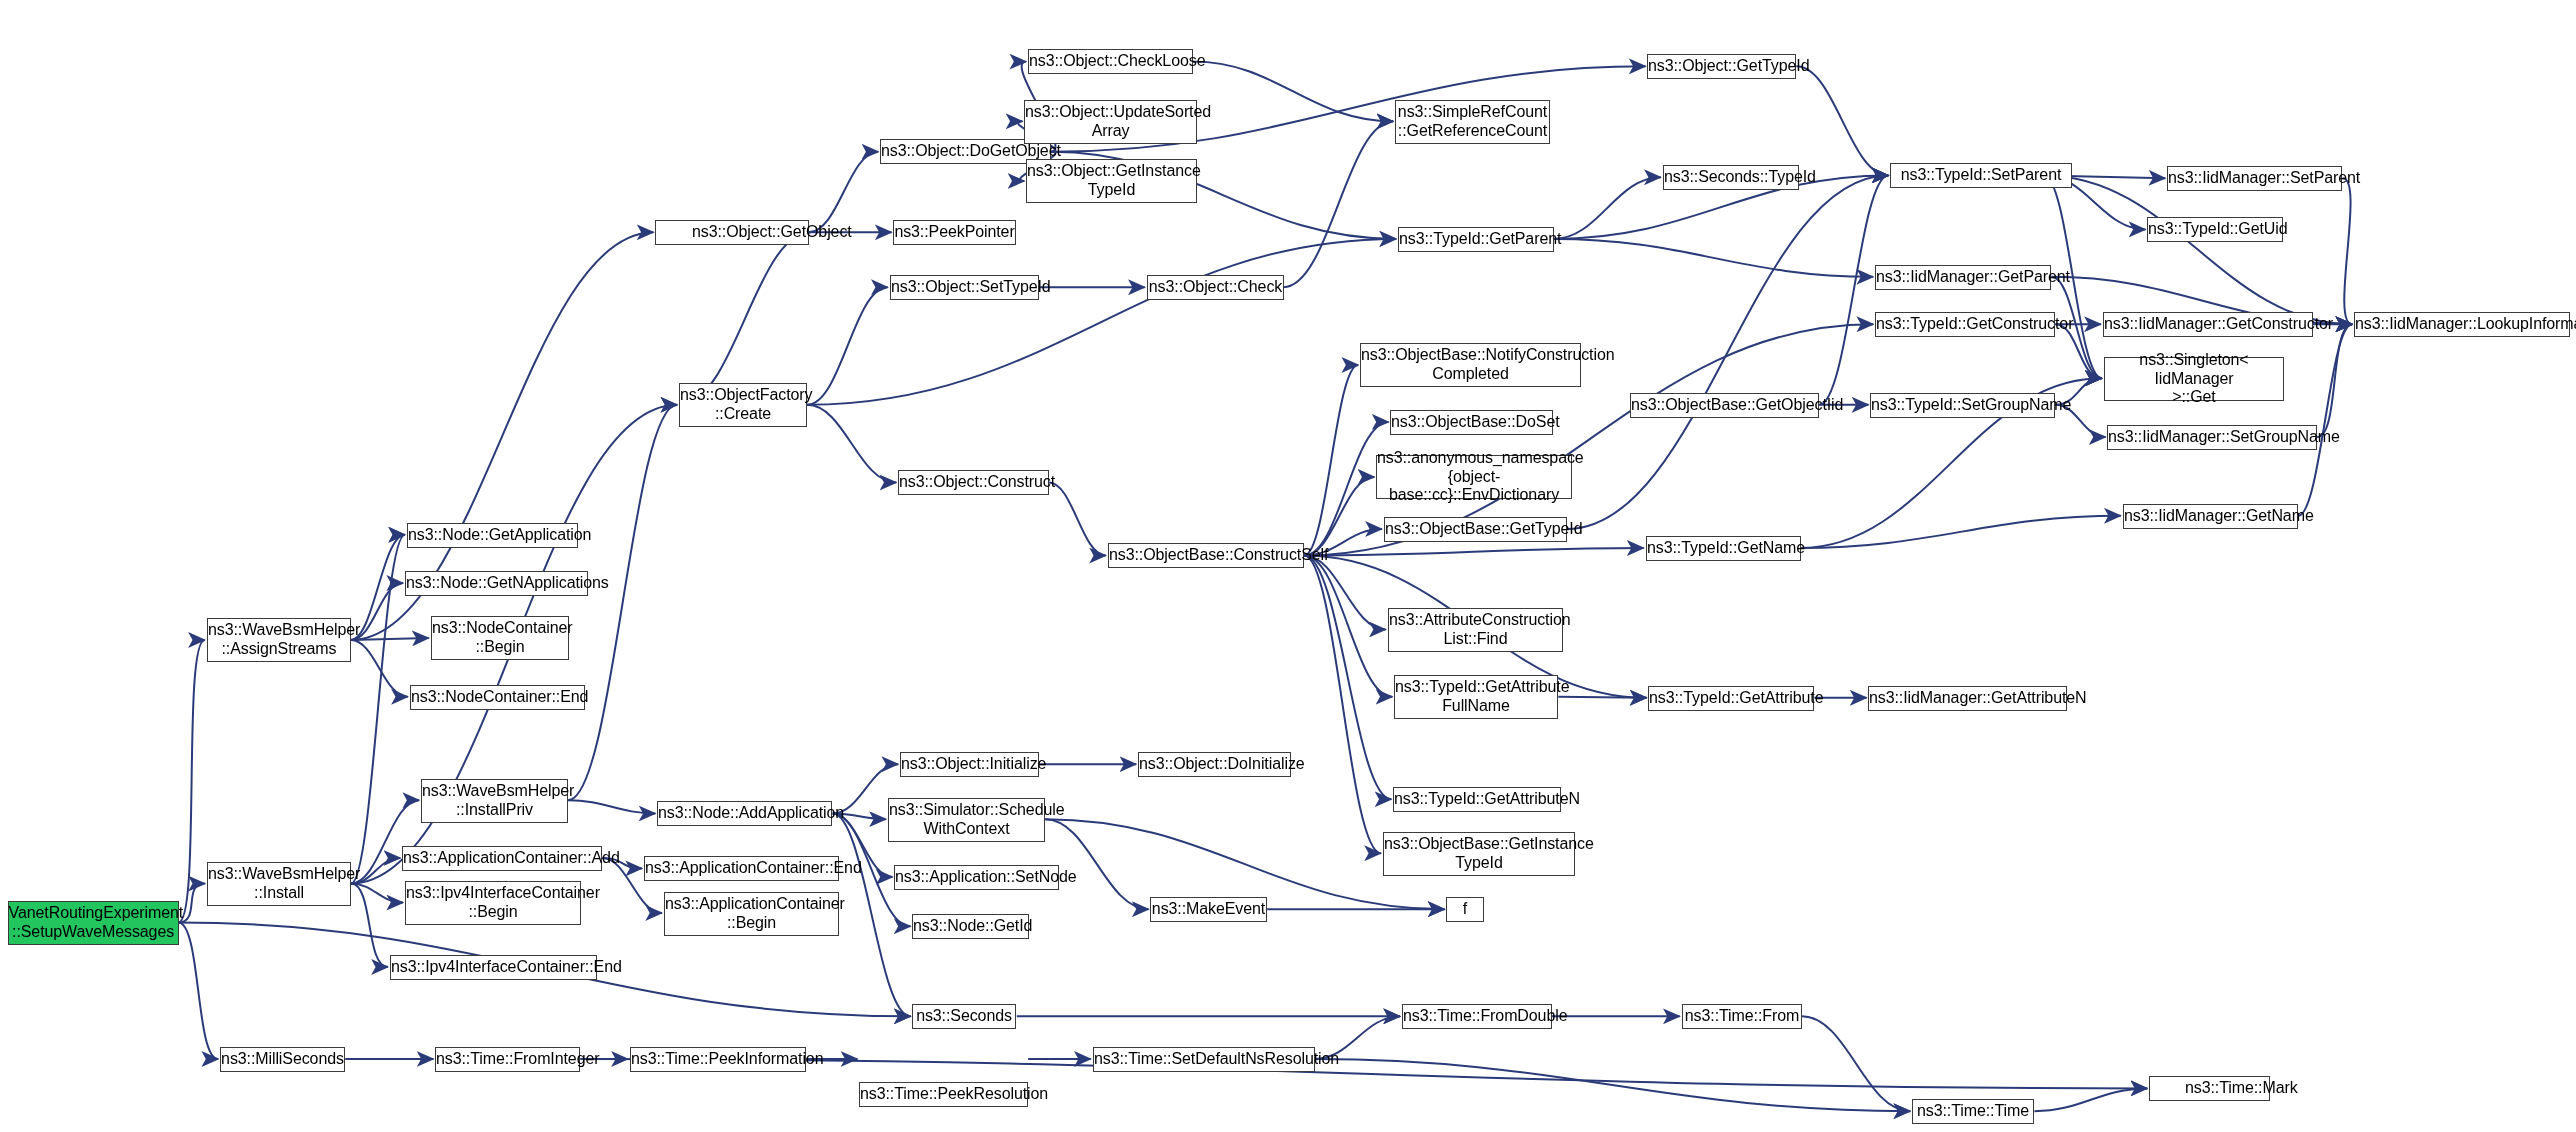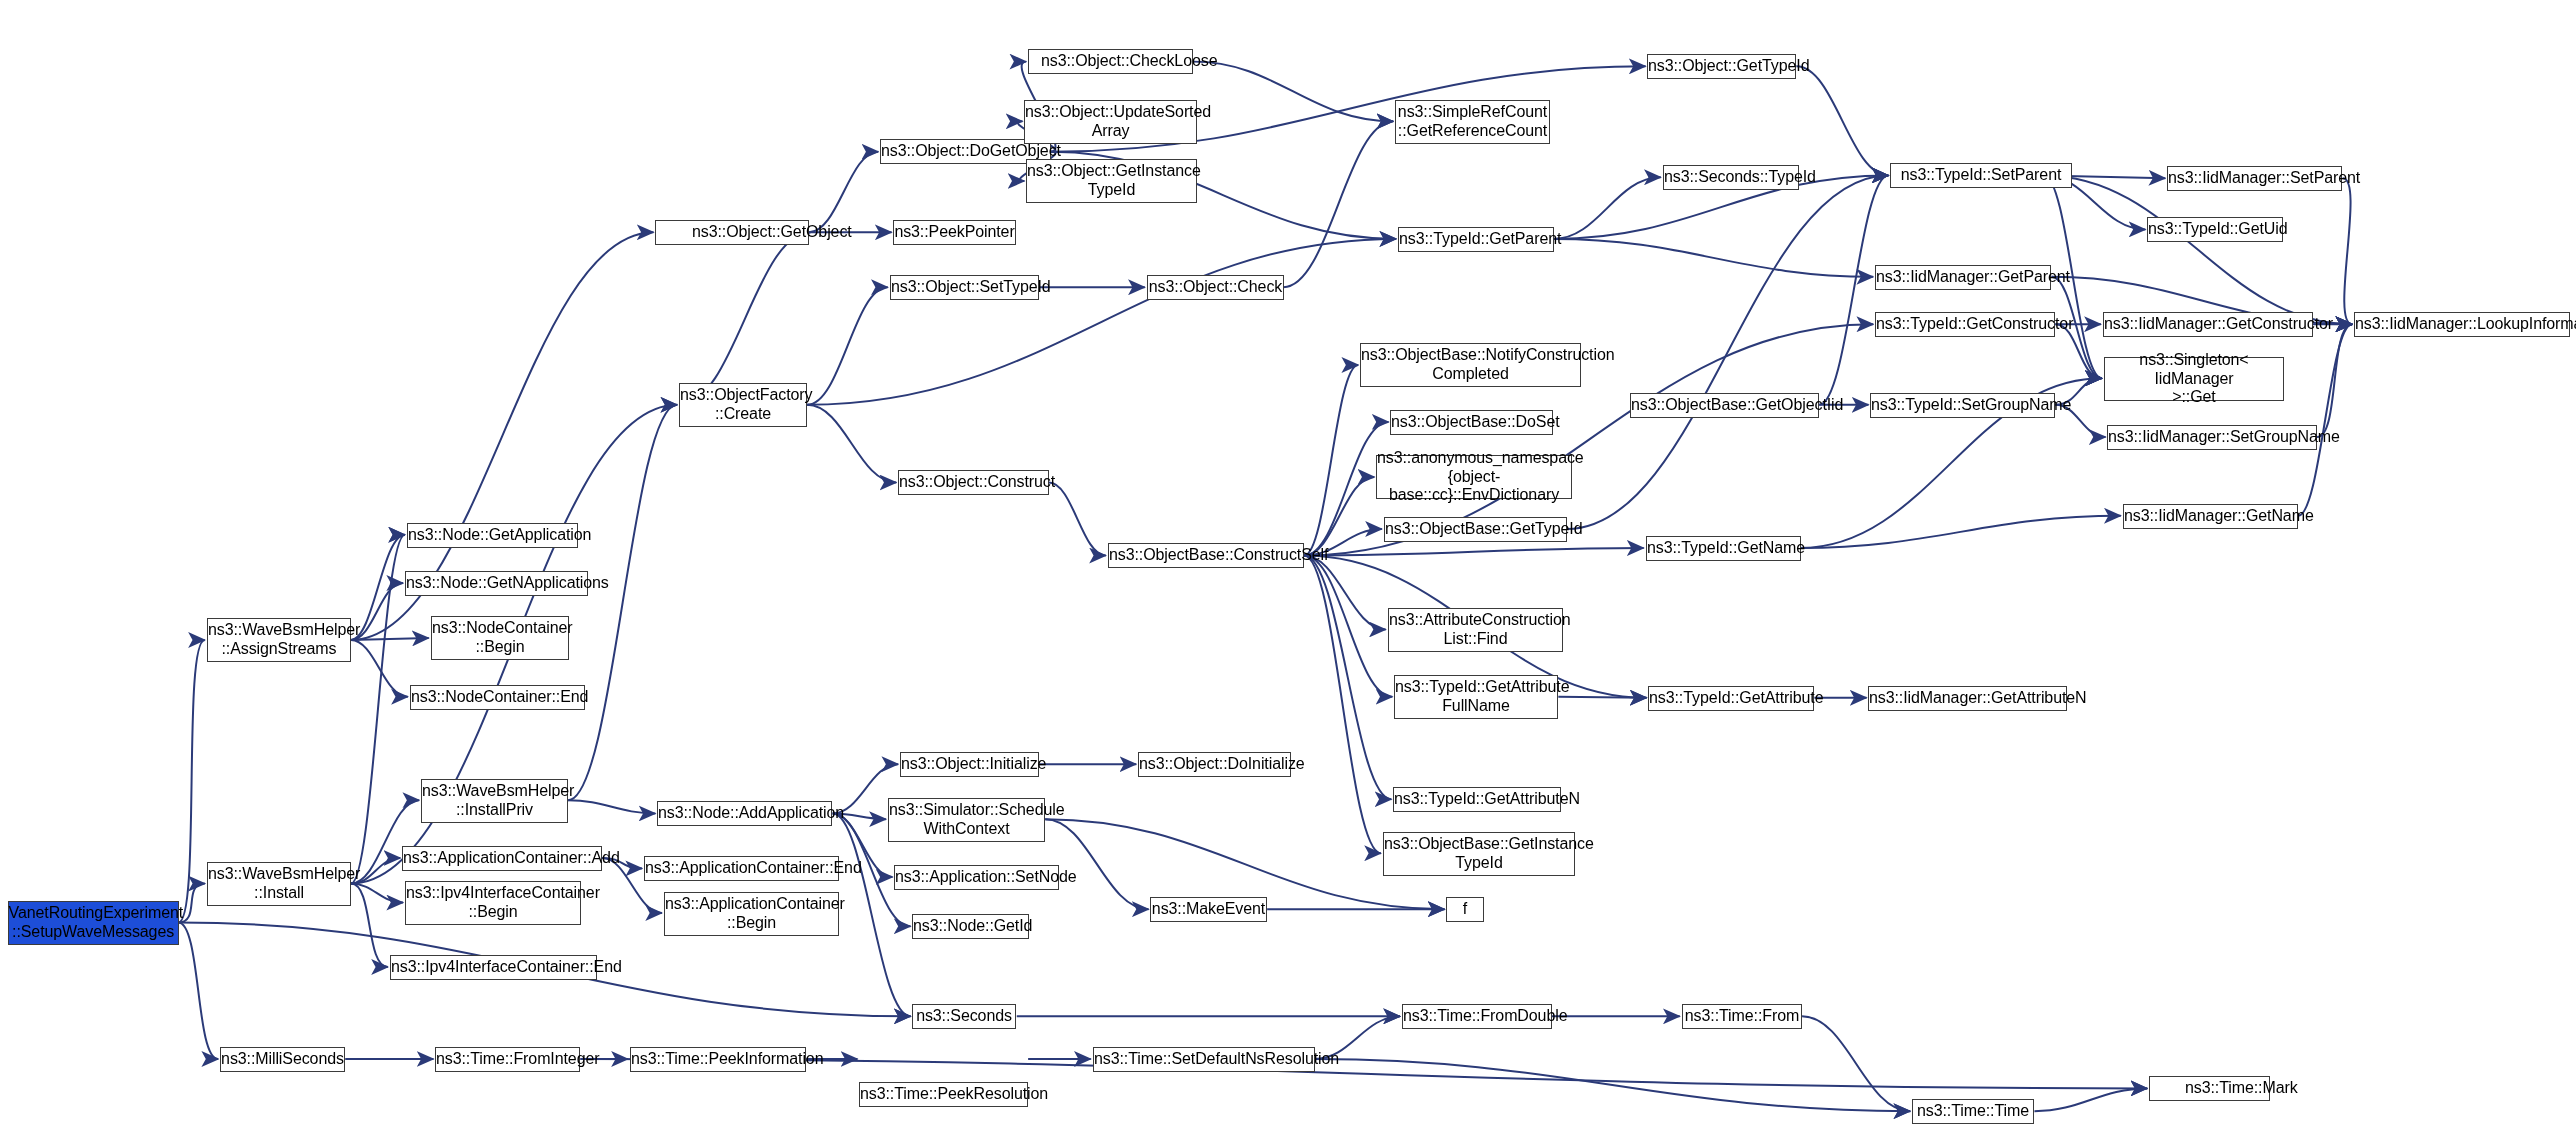--- a/index.html
+++ b/index.html
@@ -33,21 +33,21 @@
     line-height: 1.18;
     display: flex;
     align-items: center;
     justify-content: center;
     text-align: center;
     white-space: pre-line;
     letter-spacing: -0.1px;
     z-index: 5;
   }
   .node.root {
-    background: #1d4ed8;
+    background: #22c55e;
     border-color: #3b3b3b;
   }
   .node .lbl { display: block; width: 100%; padding: 0 3.8px; }
 </style>
 </head>
 <body>
 
 <div id="canvas">
   <svg id="edges" viewBox="0 0 2716 1194" preserveAspectRatio="none">
     <defs>
@@ -171,21 +171,21 @@
       <div class="node" style="left: 679px; top: 383px; width: 128px; height: 44px;"><span class="lbl">ns3::ObjectFactory
 ::Create</span></div>
       <div class="node" style="left: 890px; top: 275px; width: 149px; height: 25px;"><span class="lbl">ns3::Object::SetTypeId</span></div>
       <div class="node" style="left: 898px; top: 470px; width: 151px; height: 25px;"><span class="lbl">ns3::Object::Construct</span></div>
       <div class="node" style="left: 657px; top: 801px; width: 175px; height: 25px;"><span class="lbl">ns3::Node::AddApplication</span></div>
       <div class="node" style="left: 644px; top: 856px; width: 195px; height: 25px;"><span class="lbl">ns3::ApplicationContainer::End</span></div>
       <div class="node" style="left: 664px; top: 892px; width: 175px; height: 44px;"><span class="lbl">ns3::ApplicationContainer
 ::Begin</span></div>
       <div class="node" style="left: 880px; top: 139px; width: 171px; height: 25px;"><span class="lbl">ns3::Object::DoGetObject</span></div>
       <div class="node" style="left: 893px; top: 220px; width: 123px; height: 25px;"><span class="lbl">ns3::PeekPointer</span></div>
-      <div class="node" style="left: 1028px; top: 49px; width: 165px; height: 25px; padding-left: 12px;"><span class="lbl">ns3::Object::CheckLoose</span></div>
+      <div class="node" style="left: 1028px; top: 49px; width: 165px; height: 25px;"><span class="lbl">ns3::Object::CheckLoose</span></div>
       <div class="node" style="left: 1024px; top: 100px; width: 173px; height: 44px;"><span class="lbl">ns3::Object::UpdateSorted
 Array</span></div>
       <div class="node" style="left: 1026px; top: 159px; width: 171px; height: 44px;"><span class="lbl">ns3::Object::GetInstance
 TypeId</span></div>
       <div class="node" style="left: 1147px; top: 275px; width: 137px; height: 25px;"><span class="lbl">ns3::Object::Check</span></div>
       <div class="node" style="left: 1395px; top: 100px; width: 155px; height: 44px;"><span class="lbl">ns3::SimpleRefCount
 ::GetReferenceCount</span></div>
       <div class="node" style="left: 1647px; top: 54px; width: 149px; height: 25px;"><span class="lbl">ns3::Object::GetTypeId</span></div>
       <div class="node" style="left: 1398px; top: 227px; width: 156px; height: 25px;"><span class="lbl">ns3::TypeId::GetParent</span></div>
       <div class="node" style="left: 1108px; top: 543px; width: 196px; height: 25px;"><span class="lbl">ns3::ObjectBase::ConstructSelf</span></div>

